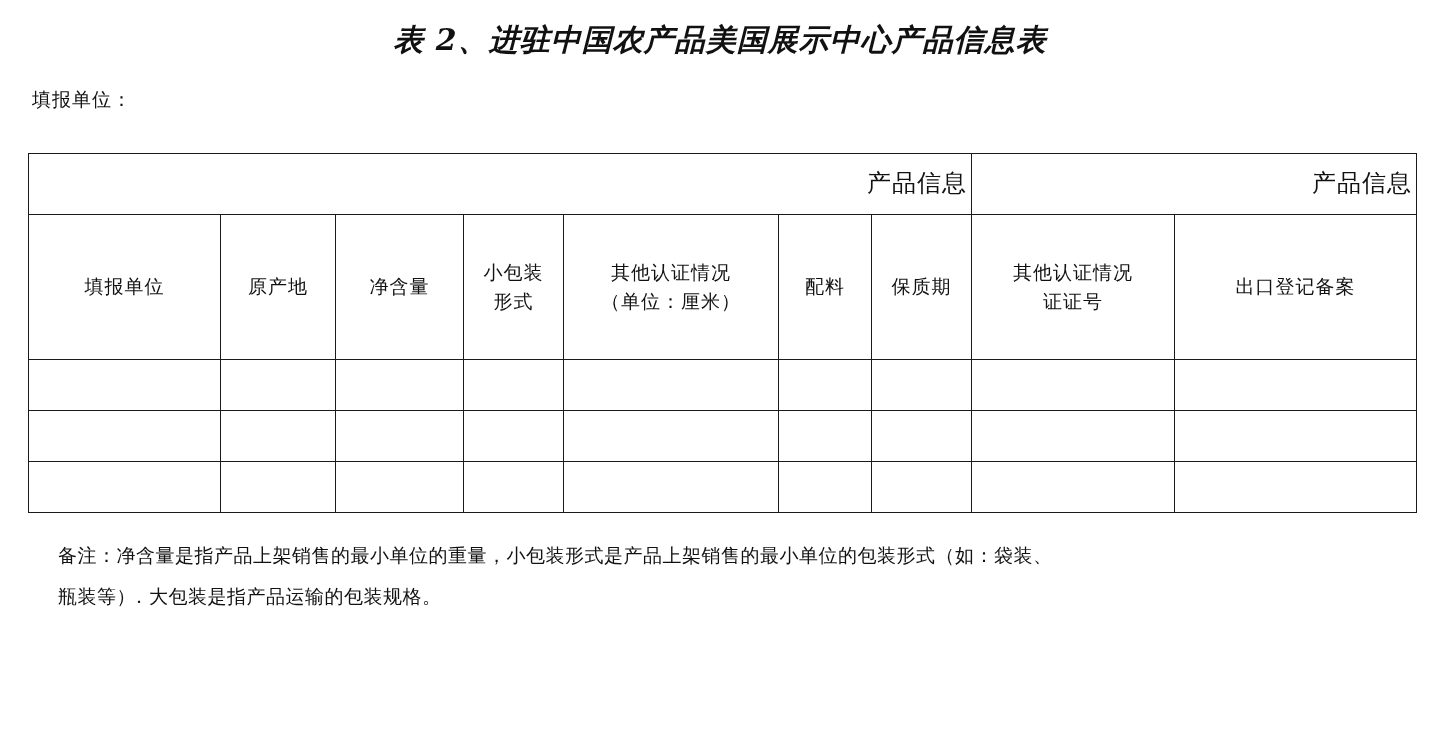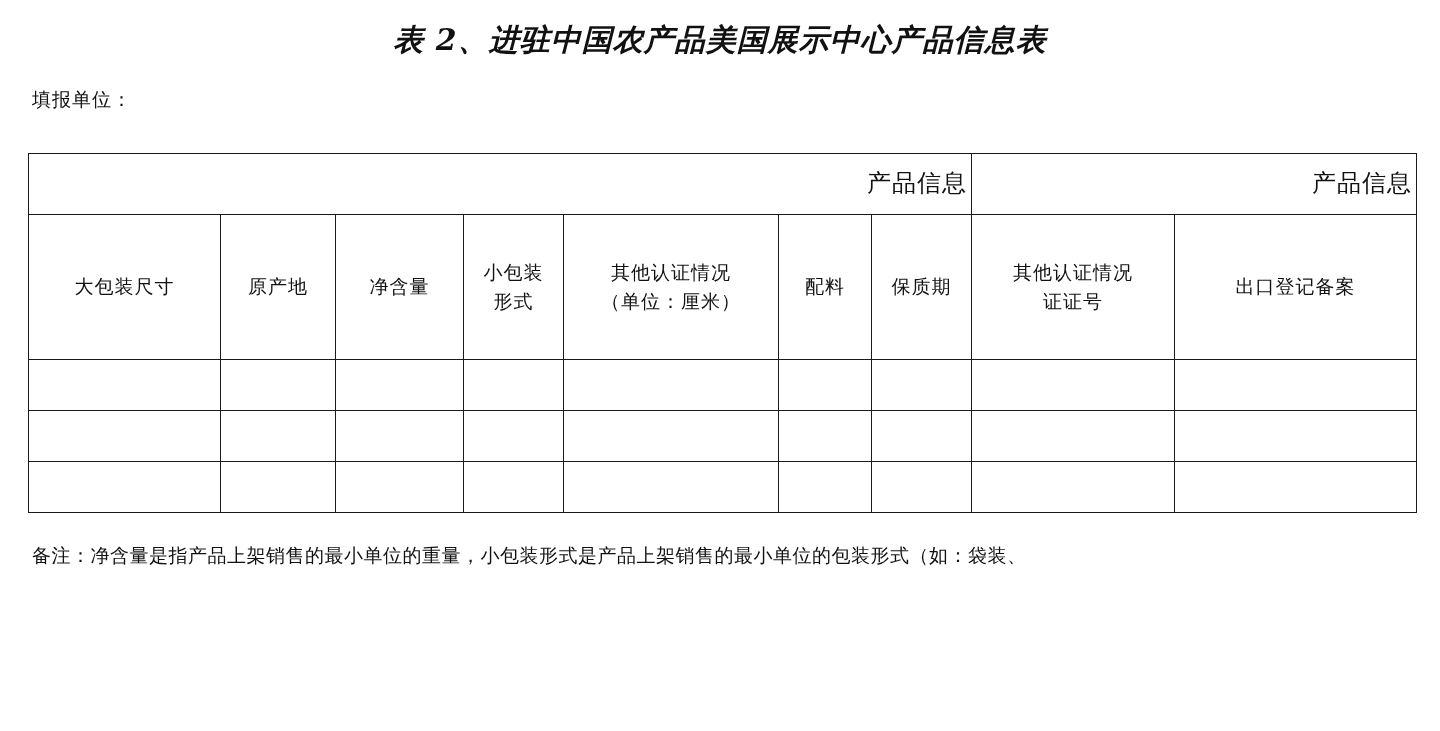--- a/index.html
+++ b/index.html
@@ -68,20 +68,21 @@
   }
   .note {
     margin-top: 22px;
     margin-left: 4px;
     font-size: 19px;
     line-height: 2.15;
     letter-spacing: 0.5px;
   }
   .note-line {
     white-space: nowrap;
+    margin-left: 26px;
   }
 </style>
 </head>
 <body>
 
 <div class="page">
 
   <div class="doc-title">表 2、进驻中国农产品美国展示中心产品信息表</div>
 
   <div class="filer-line">填报单位：</div>
@@ -98,21 +99,21 @@
       <col style="width:203px">
       <col style="width:242px">
     </colgroup>
     <tbody>
       <tr class="group-row">
         <td colspan="7">产品信息</td>
         <td colspan="2">产品信息</td>
       </tr>
       <tr class="header-row">
         <td class="cell-2line">
-          <span>大包装尺寸</span>
+          <span>填报单位</span>
         </td>
         <td class="cell-2line">
           <span>原产地</span>
         </td>
         <td class="cell-2line">
           <span>净含量</span>
         </td>
         <td class="cell-2line">
           <span>小包装</span>
           <span>形式</span>
@@ -167,15 +168,16 @@
         <td></td>
         <td></td>
         <td></td>
         <td></td>
       </tr>
     </tbody>
   </table>
 
   <div class="note">
     <div class="note-line">备注：净含量是指产品上架销售的最小单位的重量，小包装形式是产品上架销售的最小单位的包装形式（如：袋装、</div>
+    <div class="note-line">瓶装等）. 大包装是指产品运输的包装规格。</div>
   </div>
 
 </div>
 
 </body></html>

